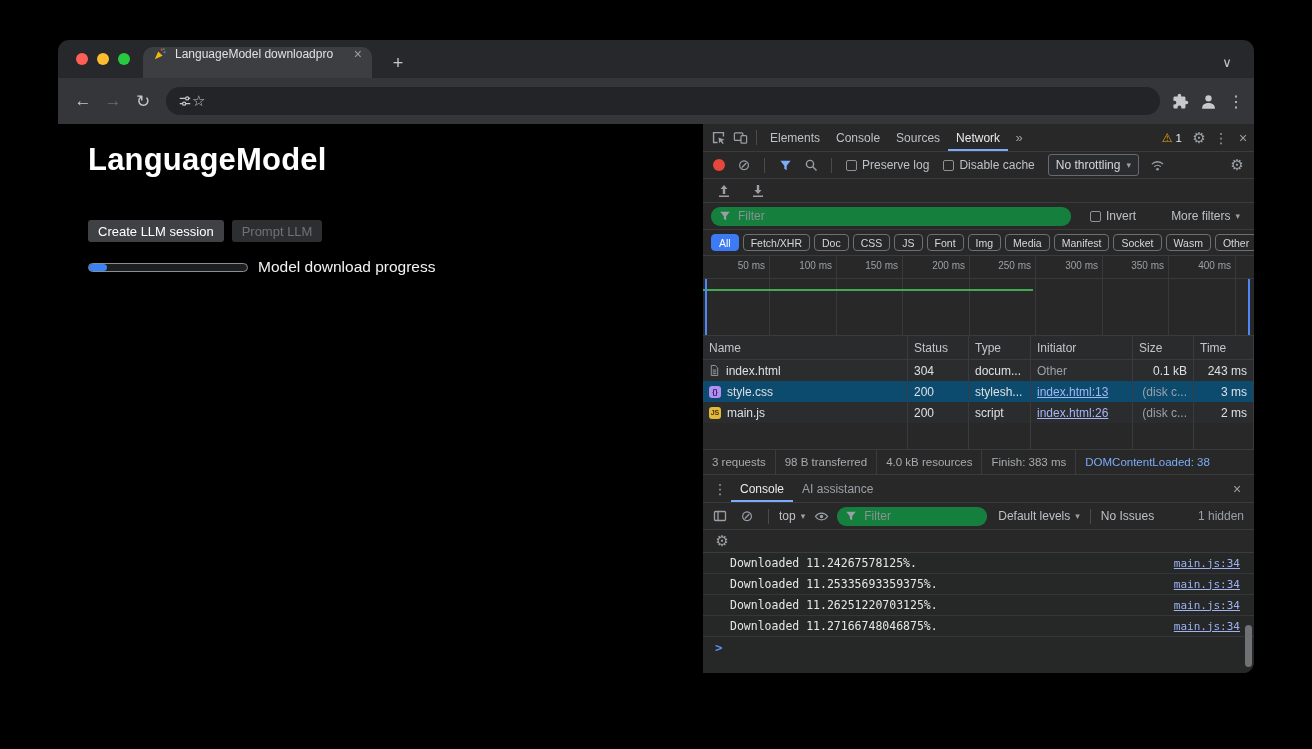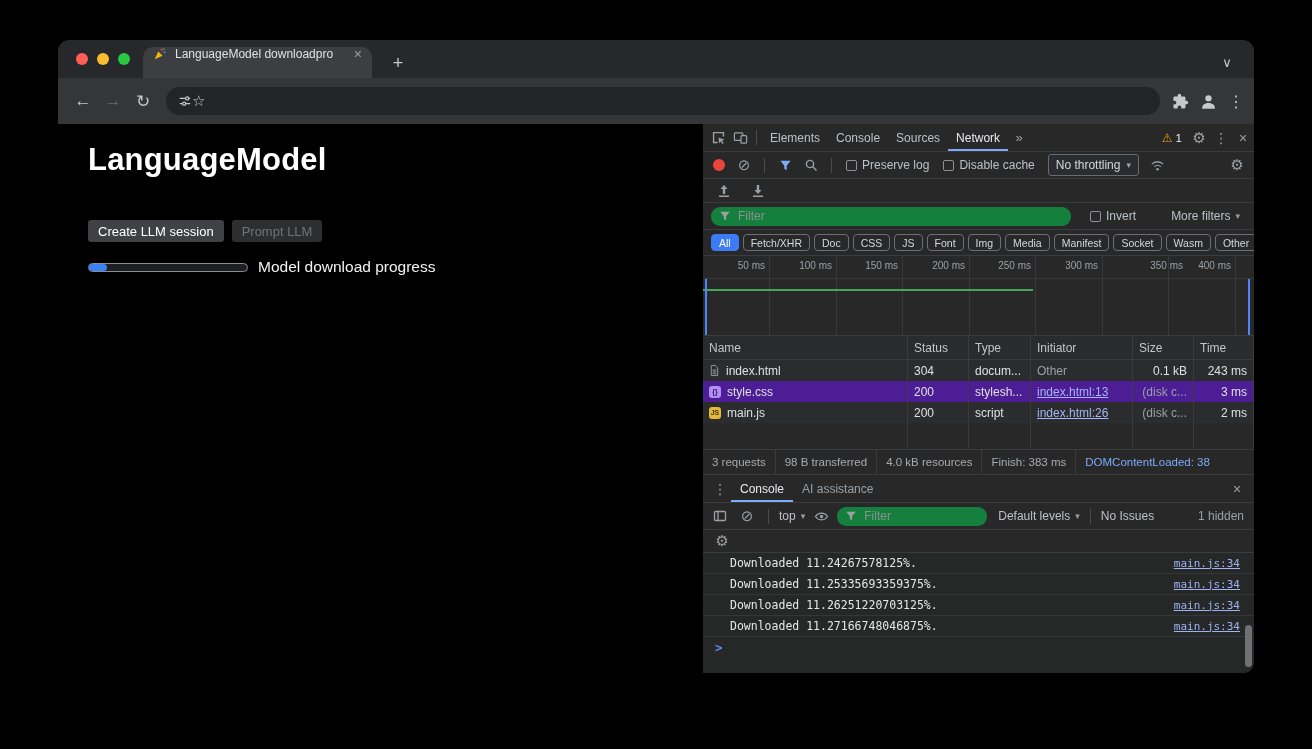--- a/index.html
+++ b/index.html
@@ -80,21 +80,21 @@
   .tl-sep{position:absolute;left:0;right:0;top:22px;height:1px;background:#38393b;}
   .tl-green{position:absolute;left:0;top:33px;width:330px;height:2px;background:#43a854;}
   .tl-blue{position:absolute;top:23px;bottom:0;width:2px;background:#4e86f7;}
 
   .net-table{flex:none;height:114px;display:grid;grid-template-columns:205px 61px 62px 102px 61px 60px;grid-template-rows:24px 21px 21px 21px 1fr;border-bottom:1px solid #3a3b3d;box-sizing:border-box;}
   .tc{box-sizing:border-box;border-right:1px solid #3a3b3d;padding:0 6px;display:flex;align-items:center;overflow:hidden;white-space:nowrap;color:#dde0e3;font-size:12px;gap:6px;}
   .tc.h{color:#c3c6c9;background:#2a2b2d;border-bottom:1px solid #3a3b3d;}
   .tc.num{justify-content:flex-end;}
   .nrow{display:contents;}
   .r-odd>.tc{background:#2b2c2e;}
-  .r-even>.tc{background:#4c1d95;}
+  .r-even>.tc{background:#0c4a6e;}
   .dim{color:#9aa0a6;}
   .dlink{color:#a3b6f5;text-decoration:underline;}
   .ficon{width:12px;height:12px;border-radius:3px;flex:none;display:flex;align-items:center;justify-content:center;font-size:7px;font-weight:bold;}
   .fi-css{background:#b38ef5;color:#2a1a4a;}
   .fi-js{background:#e3b93a;color:#4a3505;}
 
   .dt-summary{height:25px;overflow:hidden;white-space:nowrap;}
   .sum-item{color:#a7abaf;font-size:11.5px;padding:0 9px;border-left:1px solid #3a3b3d;line-height:24px;}
   .sum-item:first-child{border-left:none;}
   .sum-item.accent{color:#7cacf8;}
@@ -323,21 +323,21 @@
             <span class="tl-line" style="left:332px;"></span>
             <span class="tl-line" style="left:399px;"></span>
             <span class="tl-line" style="left:465px;"></span>
             <span class="tl-line" style="left:532px;"></span>
         <span class="tl-label" style="left:2px;">50 ms</span>
         <span class="tl-label" style="left:69px;">100 ms</span>
         <span class="tl-label" style="left:135px;">150 ms</span>
         <span class="tl-label" style="left:202px;">200 ms</span>
         <span class="tl-label" style="left:268px;">250 ms</span>
         <span class="tl-label" style="left:335px;">300 ms</span>
-        <span class="tl-label" style="left:385px;padding-left:35px;">350 ms</span>
+        <span class="tl-label" style="left:401px;">350 ms</span>
         <span class="tl-label" style="left:468px;">400 ms</span>
         <span class="tl-sep"></span>
         <span class="tl-green"></span>
         <span class="tl-blue" style="left:2px;"></span>
         <span class="tl-blue" style="left:545px;"></span>
       </div>
 
       <div class="net-table">
         <div class="tc h">Name</div>
         <div class="tc h">Status</div>

